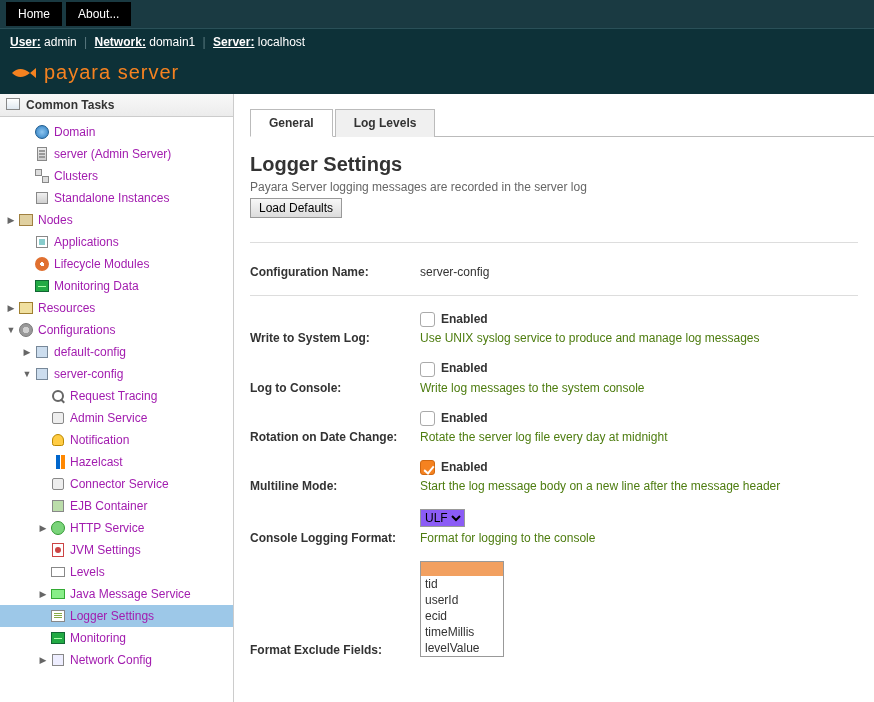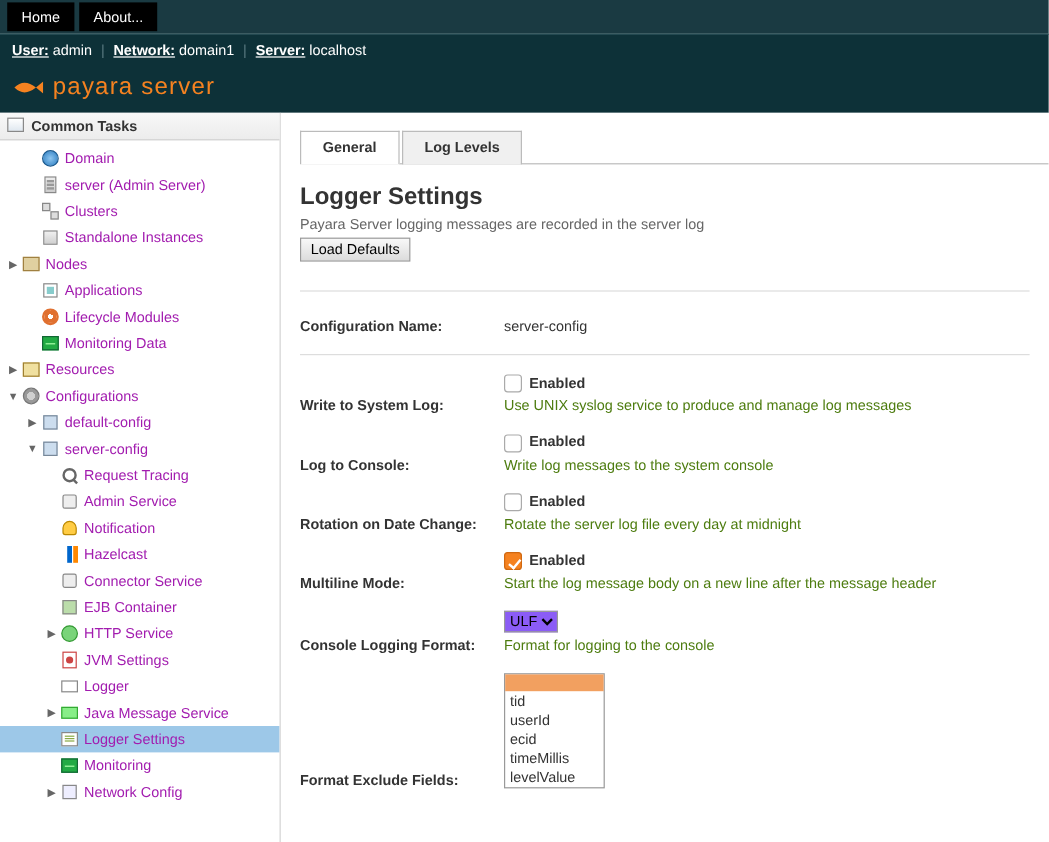--- a/index.html
+++ b/index.html
@@ -275,21 +275,21 @@
           <span class="tree-icon">
             <span class="ic-java"></span>
           </span>
           <span class="tree-label">JVM Settings</span>
         </div>
         <div class="tree-row indent-2">
           <span class="tree-arrow"></span>
           <span class="tree-icon">
             <span class="ic-batch"></span>
           </span>
-          <span class="tree-label">Logger</span>
+          <span class="tree-label">Levels</span>
         </div>
         <div class="tree-row indent-2">
           <span class="tree-arrow">▶</span>
           <span class="tree-icon">
             <span class="ic-jms"></span>
           </span>
           <span class="tree-label">Java Message Service</span>
         </div>
         <div class="tree-row indent-2 selected">
           <span class="tree-arrow"></span>

